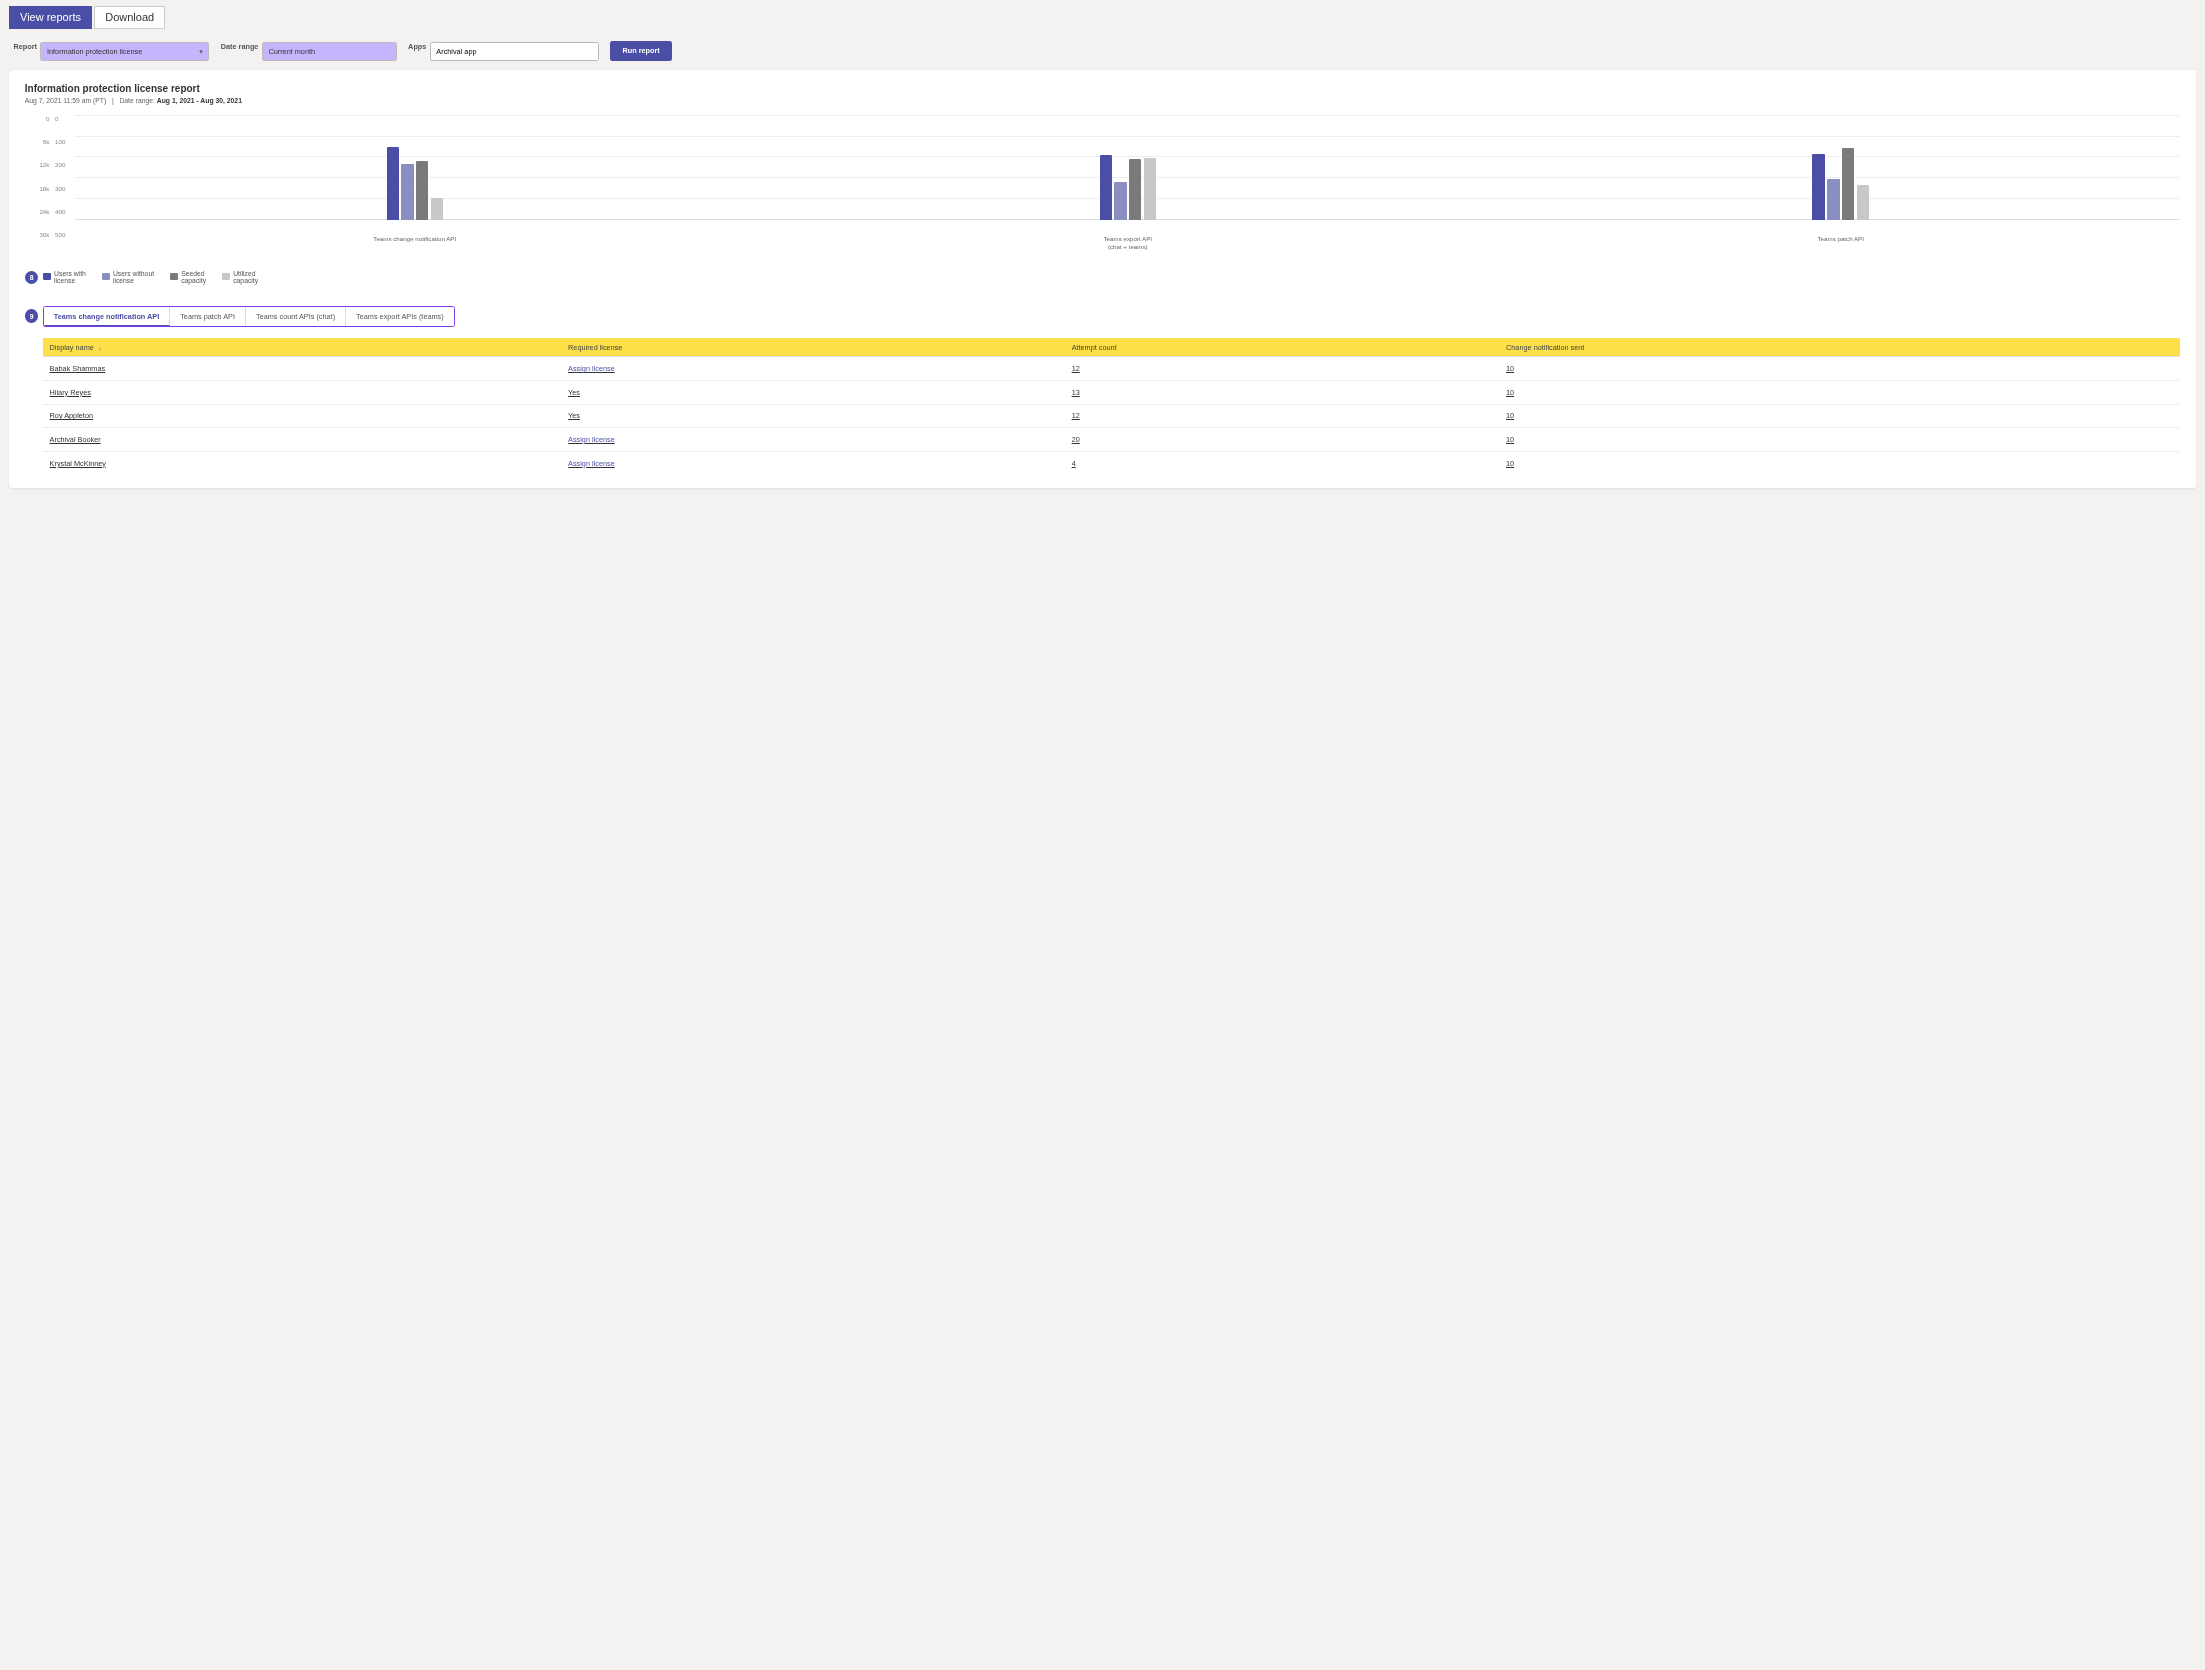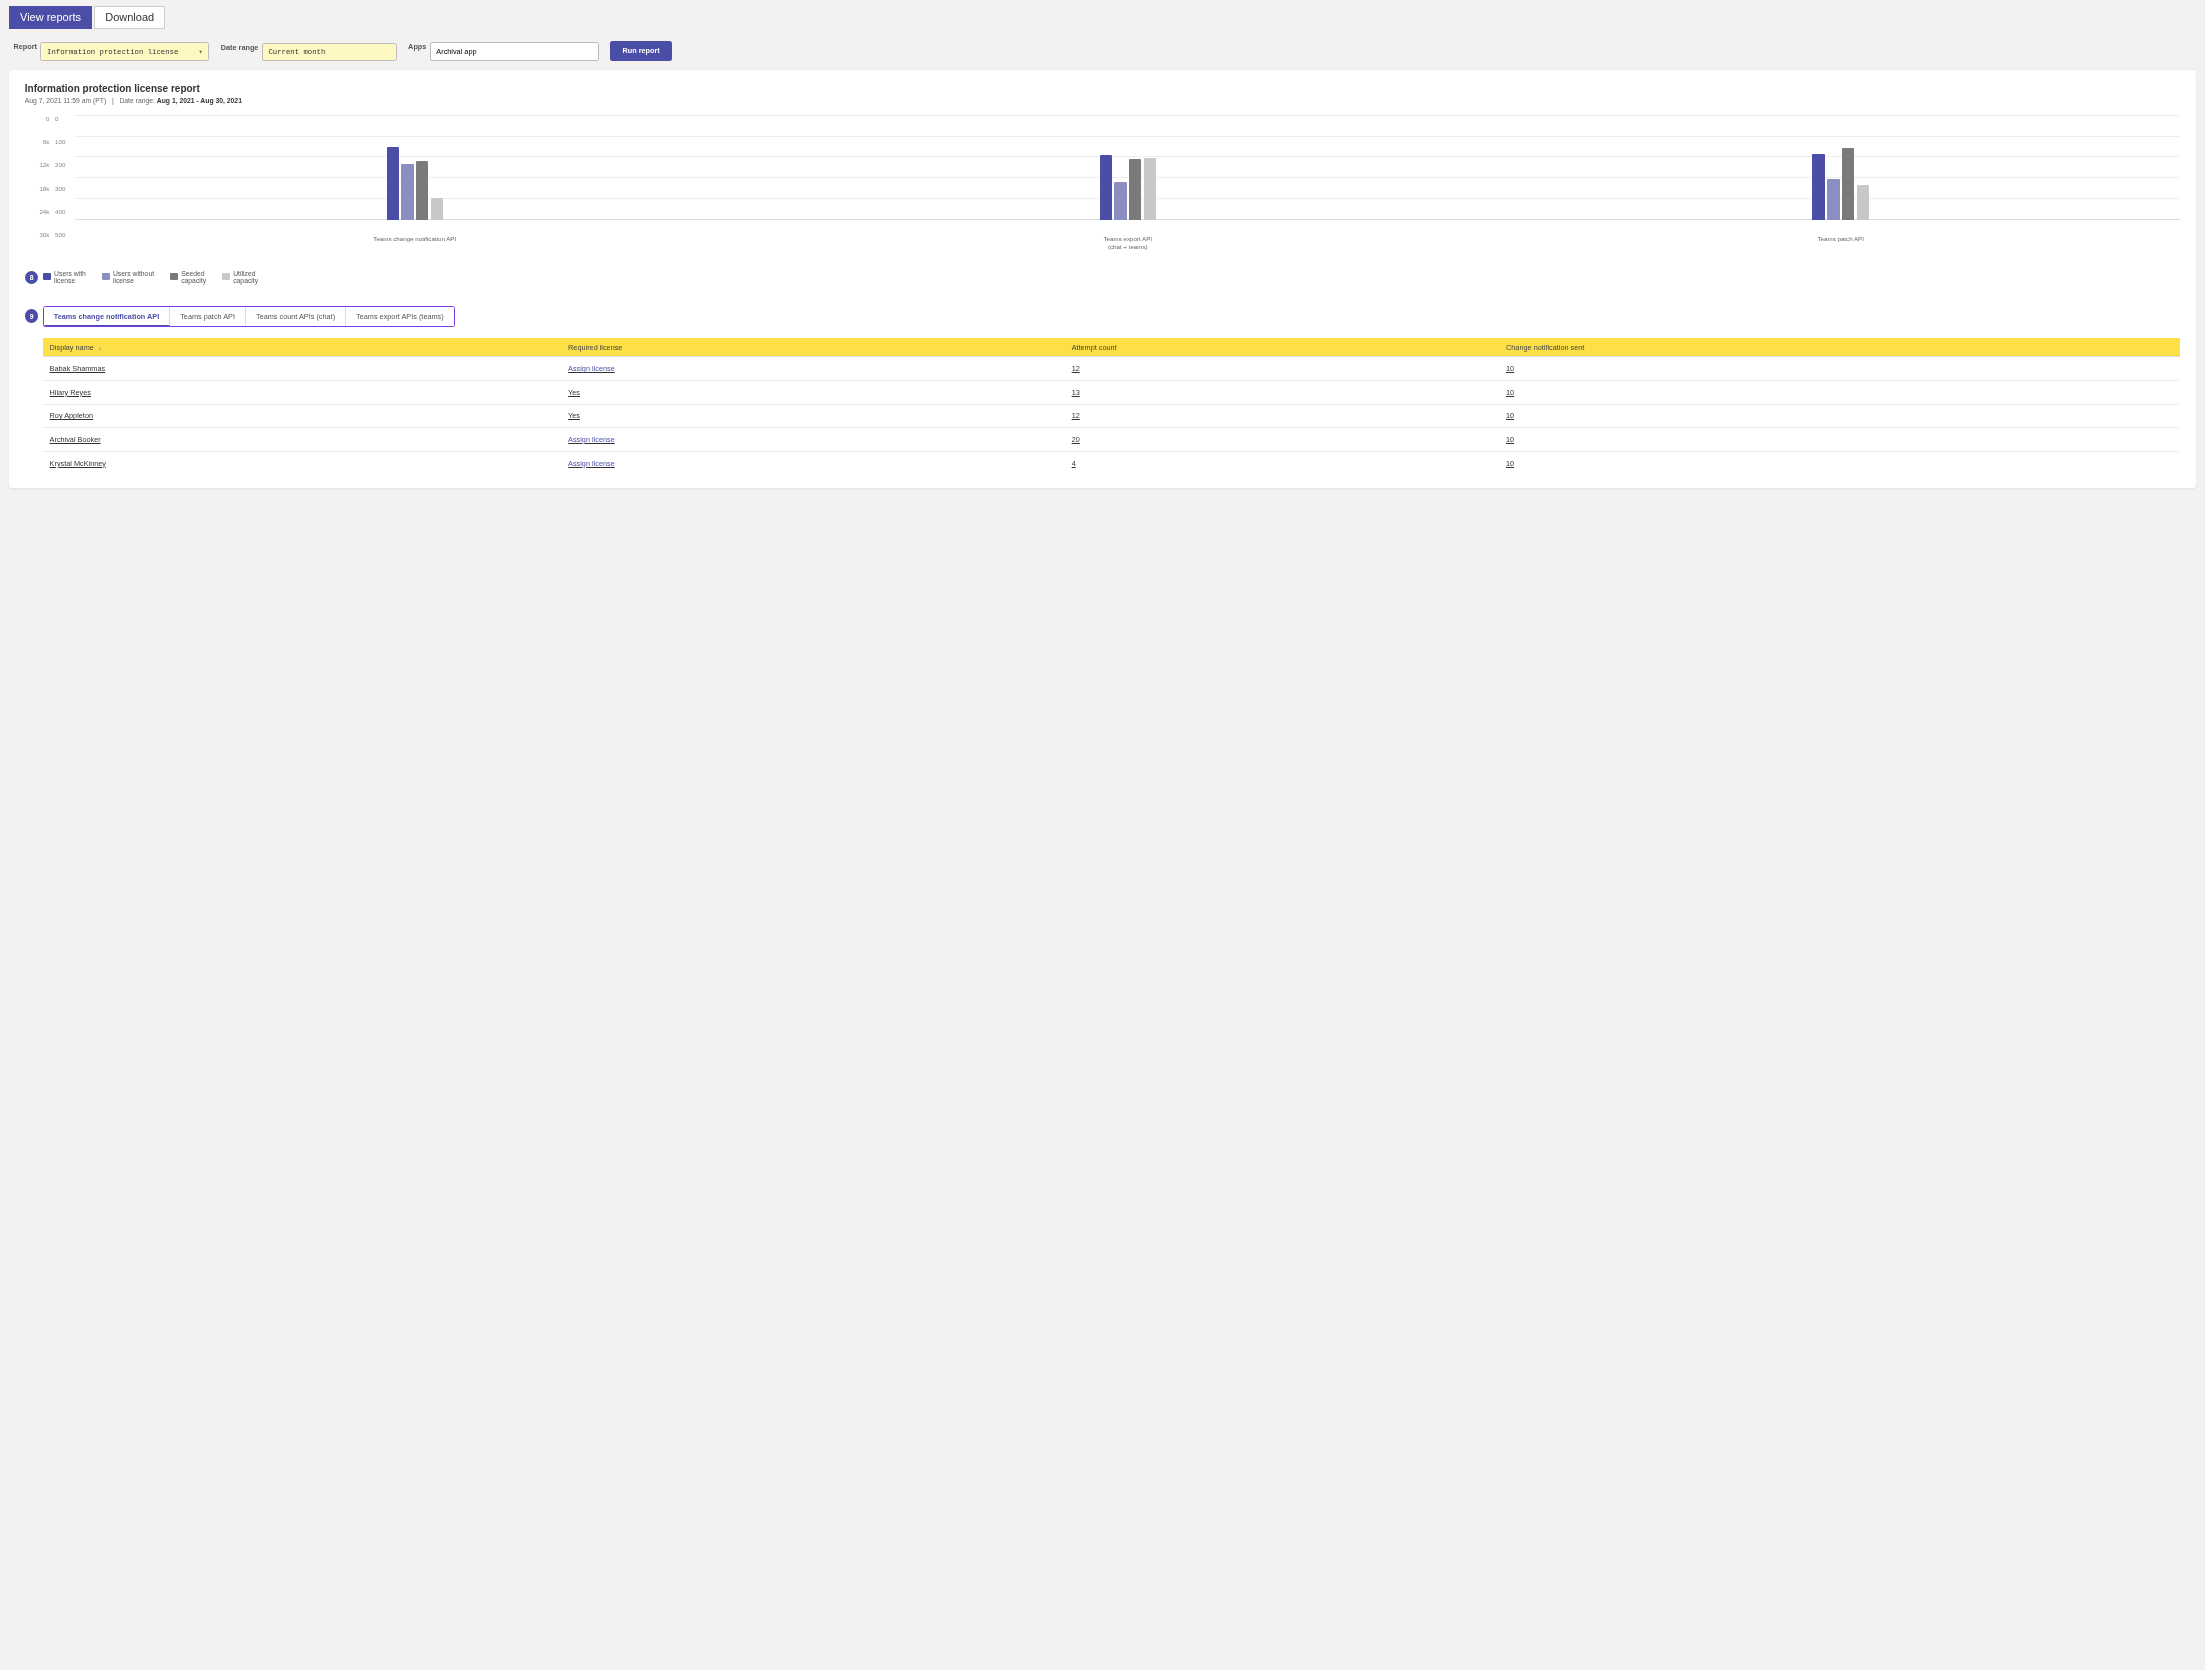--- a/index.html
+++ b/index.html
@@ -51,25 +51,24 @@
       color: #555;
       font-weight: 600;
     }
     .filter-select {
       display: flex;
       align-items: center;
       justify-content: space-between;
       border: 0.6px solid #bbb;
       border-radius: 2.3px;
       padding: 3.9px 5.6px;
-      background: #fef9c3;
+      background: #c4b5fd;
       cursor: pointer;
       min-width: 124px;
       font-size: 7.3px;
-      font-family: Liberation Mono, monospace;
     }
     .filter-select.wide { min-width: 169px; }
     .filter-select.medium { min-width: 135px; }
     .filter-select .chevron { margin-left: 5.6px; color: #666; }
     .filter-input {
       border: 0.6px solid #bbb;
       border-radius: 2.3px;
       padding: 3.9px 5.6px;
       font-size: 7.3px;
       min-width: 169px;

